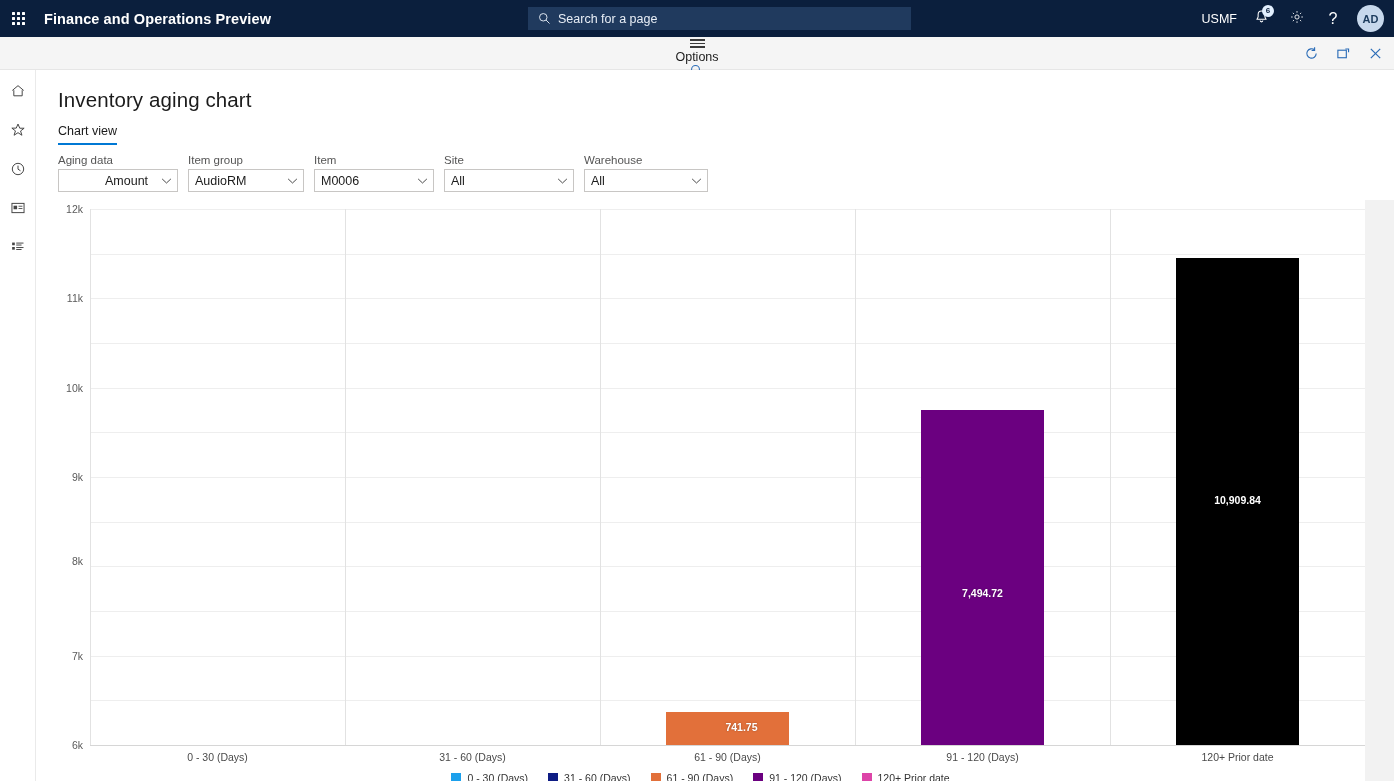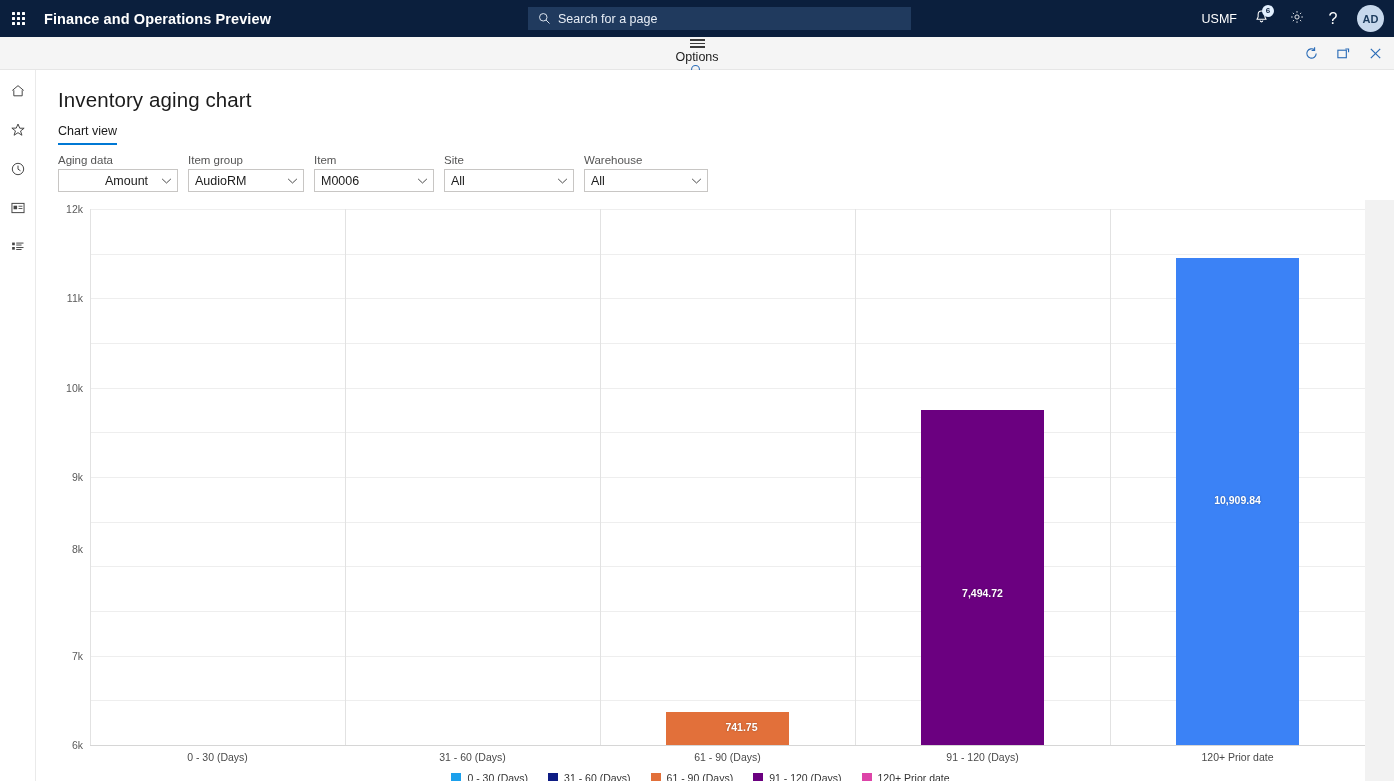--- a/index.html
+++ b/index.html
@@ -463,21 +463,21 @@
         <div class="gridline" style="top: 44.6667px;">
           <div class="ytick" style="top: 44.6667px;">11k</div>
         </div>
         <div class="gridline" style="top: 89.3333px;">
           <div class="ytick" style="top: 89.3333px;">10k</div>
         </div>
         <div class="gridline" style="top: 134px;">
           <div class="ytick" style="top: 134px;">9k</div>
         </div>
         <div class="gridline" style="top: 178.667px;">
-          <div class="ytick" style="top: 161px; padding-left: 14px;">8k</div>
+          <div class="ytick" style="top: 173px; padding-left: 14px;">8k</div>
         </div>
         <div class="gridline" style="top: 223.333px;">
           <div class="ytick" style="top: 223.333px;">7k</div>
         </div>
         <div class="gridline" style="top: 268px;">
           <div class="ytick" style="top: 268px;">6k</div>
         </div>
         <div class="gridline" style="top: 312.667px;"></div>
         <div class="gridline" style="top: 357.333px;"></div>
         <div class="gridline" style="top: 402px;"></div>
@@ -488,21 +488,21 @@
         <div class="xband" style="left: 255px; width: 255px;"></div>
         <div class="xband" style="left: 510px; width: 255px;"></div>
         <div class="bar" style="left: 576.3px; width: 122.4px; height: 33.1315px; background: rgb(226, 112, 58);">
           <div class="bar-label" style="top: 9.56575px; padding-left: 28px;">741.75</div>
         </div>
         <div class="xband" style="left: 765px; width: 255px;"></div>
         <div class="bar" style="left: 831.3px; width: 122.4px; height: 334.764px; background: rgb(107, 0, 128);">
           <div class="bar-label" style="top: 177px;">7,494.72</div>
         </div>
         <div class="xband" style="left: 1020px; width: 255px;"></div>
-        <div class="bar" style="left: 1086.3px; width: 122.4px; height: 487.306px; background: #3b82f6;">
+        <div class="bar" style="left: 1086.3px; width: 122.4px; height: 487.306px; background: #000000;">
           <div class="bar-label" style="top: 236.653px;">10,909.84</div>
         </div>
       </div>
     <div class="xlabels" id="xlabels">
         <div class="xlabel" style="left: 0px; width: 255px;">0 - 30 (Days)</div>
         <div class="xlabel" style="left: 255px; width: 255px;">31 - 60 (Days)</div>
         <div class="xlabel" style="left: 510px; width: 255px;">61 - 90 (Days)</div>
         <div class="xlabel" style="left: 765px; width: 255px;">91 - 120 (Days)</div>
         <div class="xlabel" style="left: 1020px; width: 255px;">120+ Prior date</div>
       </div>

